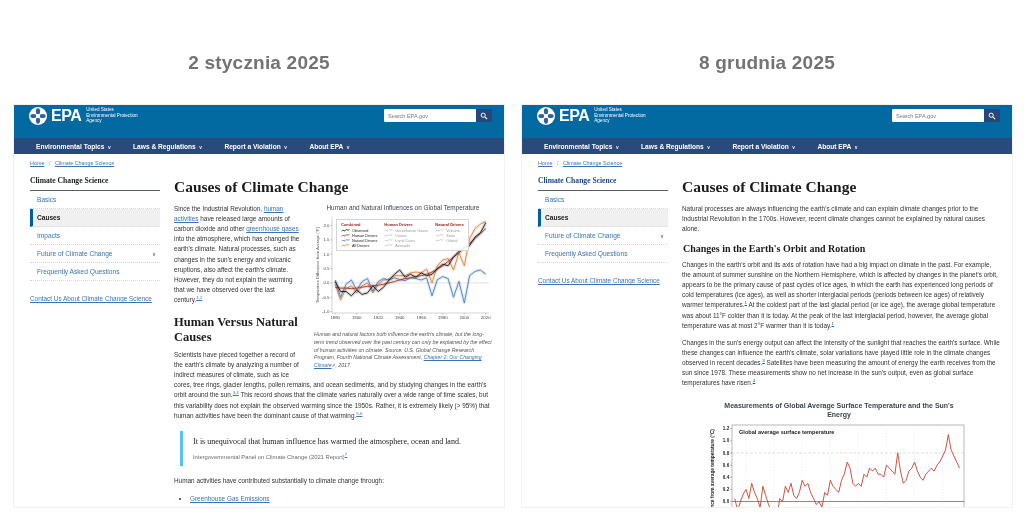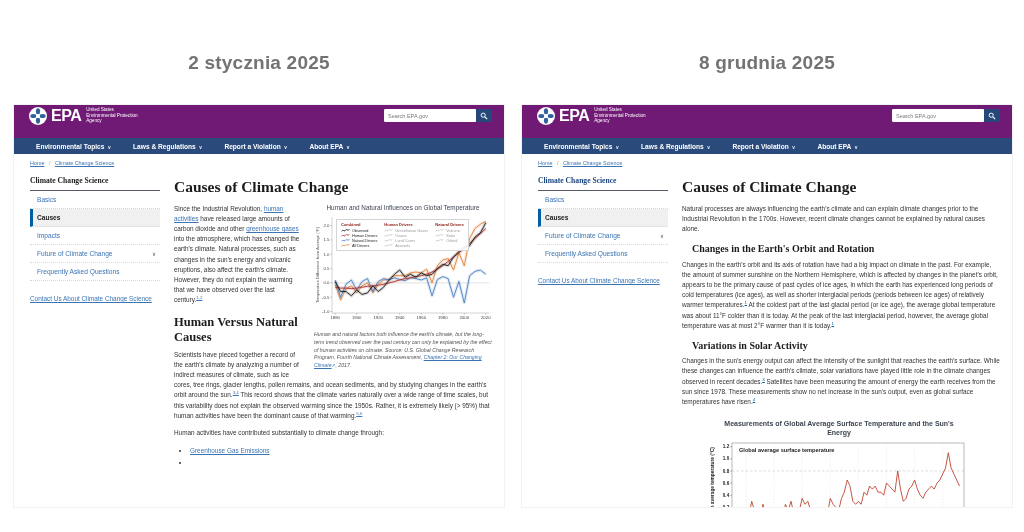--- a/index.html
+++ b/index.html
@@ -6,21 +6,21 @@
   html,body { background:#ffffff; }
   body { width:1024px; height:532px; position:relative; font-family:"Liberation Sans", sans-serif; overflow:hidden; }
 
   .shot-title { position:absolute; top:52px; width:490px; text-align:center; font-size:19px; font-weight:bold; color:#737373; letter-spacing:.2px; }
   #title-left { left:14px; } #title-right { left:522px; }
 
   .shot { position:absolute; top:105px; width:490px; height:402px; background:#fff; overflow:hidden; box-shadow:0 0 0 1px rgba(0,0,0,.05); }
   #shot-left { left:14px; } #shot-right { left:522px; }
 
   
-  .epa-header { height:33px; background:#701a75; display:flex; align-items:center; justify-content:space-between; padding:0 12px 12px 14px; }
+  .epa-header { height:33px; background:#0369a1; display:flex; align-items:center; justify-content:space-between; padding:0 12px 12px 14px; }
   .logo-block { display:flex; align-items:center; gap:3px; }
   .logo-epa { color:#fff; font-size:16px; font-weight:bold; letter-spacing:-.5px; font-family:"Liberation Sans", sans-serif; }
   .agency { color:#fff; font-size:4.6px; line-height:1.25; margin-left:2px; }
   .search { display:flex; align-items:center; }
   .search-input { width:92px; height:13px; border:1px solid #fff; background:#fff; font-size:5.5px; padding:0 3px; color:#333; border-radius:1px 0 0 1px; }
   .search-input::placeholder { color:#7a7a7a; }
   .search-btn { width:16px; height:13px; background:#26477a; border:1px solid #26477a; border-radius:0 2px 2px 0; display:flex; align-items:center; justify-content:center; cursor:pointer; }
 
   .epa-nav { height:16px; background:#2a4a7b; display:flex; align-items:center; gap:22px; padding:0 22px; }
   .nav-item { color:#fff; font-size:6.6px; font-weight:bold; cursor:pointer; white-space:nowrap; }
@@ -36,21 +36,21 @@
   .sb-title { font-family:"Liberation Serif", serif; font-weight:bold; font-size:7.6px; color:#1b1b1b; padding-bottom:5px; border-bottom:1px solid #565c65; }
   .sb-title.blue { color:#1a4480; }
   .sb-item { font-size:6.6px; color:#3b74b3; padding:5px 4px 5px 7px; border-bottom:1px dotted #d6d7d9; cursor:pointer; display:flex; justify-content:space-between; align-items:center; }
   .sb-item.sel { background:#f0f0f0; border-left:3px solid #005ea2; padding-left:4px; font-weight:bold; color:#1b1b1b; }
   .sb-item .chev { color:#555; font-size:5.5px; }
   .sb-contact { display:inline-block; margin-top:14px; font-size:6.4px; color:#3b74b3; text-decoration:underline; cursor:pointer; }
 
   main { flex:1; min-width:0; }
   h1 { font-family:"Liberation Serif", serif; font-size:15.5px; color:#1b1b1b; margin:2px 0 8px 0; }
   h2 { font-family:"Liberation Serif", serif; font-size:12.5px; color:#1b1b1b; margin:10px 0 6px 0; line-height:1.15; }
-  h2.small { font-size:10px; margin:9px 0 5px 10px; }
+  h2.small { font-size:10px; margin:9px 0 5px 1px; }
   p.body { font-size:6.4px; line-height:1.58; color:#333; margin-bottom:7px; }
   a.inline-lnk, sup a, .sup-lnk { color:#3b74b3; text-decoration:underline; cursor:pointer; }
   sup { font-size:4.4px; }
   .shot-right a.inline-lnk, .shot-right .sup-lnk { color:#005ea2; }
 
   
   .fig-left { float:right; width:178px; margin:0 0 6px 9px; }
   .fig-title { font-size:6.4px; color:#3d4551; text-align:center; margin-bottom:3px; }
   .fig-plot { position:relative; }
   .fig-caption { font-size:5.2px; font-style:italic; color:#555; line-height:1.5; margin-top:3px; }
@@ -279,20 +279,24 @@
       <p class="body">
         <span>Since the Industrial Revolution, </span><a class="inline-lnk">human activities</a><span> have released large amounts of carbon dioxide and other </span><a class="inline-lnk">greenhouse gases</a><span> into the atmosphere, which has changed the earth's climate. Natural processes, such as changes in the sun's energy and volcanic eruptions, also affect the earth's climate. However, they do not explain the warming that we have observed over the last century.</span><sup><span class="sup-lnk">1,2</span></sup>
       </p>
 
       <h2>Human Versus Natural Causes</h2>
 
       <p class="body">
         <span>Scientists have pieced together a record of the earth's climate by analyzing a number of indirect measures of climate, such as ice cores, tree rings, glacier lengths, pollen remains, and ocean sediments, and by studying changes in the earth's orbit around the sun.</span><sup><span class="sup-lnk">3,4</span></sup><span> This record shows that the climate varies naturally over a wide range of time scales, but this variability does not explain the observed warming since the 1950s. Rather, it is extremely likely (&gt; 95%) that human activities have been the dominant cause of that warming.</span><sup><span class="sup-lnk">5,6</span></sup>
       </p>
 
+      <blockquote>
+        <div class="quote-text">It is unequivocal that human influence has warmed the atmosphere, ocean and land.</div>
+        <div class="quote-attr"><span>Intergovernmental Panel on Climate Change (2021 Report)</span><sup><span class="sup-lnk">7</span></sup></div>
+      </blockquote>
 
       <p class="body">Human activities have contributed substantially to climate change through:</p>
       <ul class="links">
         <li><a>Greenhouse Gas Emissions</a></li>
         <li></li>
       </ul>
     </main>
   </div>
 </div>
 
@@ -360,21 +364,20 @@
     <main>
       <h1>Causes of Climate Change</h1>
 
       <p class="body">Natural processes are always influencing the earth's climate and can explain climate changes prior to the Industrial Revolution in the 1700s. However, recent climate changes cannot be explained by natural causes alone.</p>
 
       <h2 class="small">Changes in the Earth's Orbit and Rotation</h2>
       <p class="body">
         <span>Changes in the earth's orbit and its axis of rotation have had a big impact on climate in the past. For example, the amount of summer sunshine on the Northern Hemisphere, which is affected by changes in the planet's orbit, appears to be the primary cause of past cycles of ice ages, in which the earth has experienced long periods of cold temperatures (ice ages), as well as shorter interglacial periods (periods between ice ages) of relatively warmer temperatures.</span><sup><span class="sup-lnk">1</span></sup><span> At the coldest part of the last glacial period (or ice age), the average global temperature was about 11°F colder than it is today. At the peak of the last interglacial period, however, the average global temperature was at most 2°F warmer than it is today.</span><sup><span class="sup-lnk">1</span></sup>
       </p>
 
-      <h2 class="small">Variations in Solar Activity</h2>
       <p class="body">
         <span>Changes in the sun's energy output can affect the intensity of the sunlight that reaches the earth's surface. While these changes can influence the earth's climate, solar variations have played little role in the climate changes observed in recent decades.</span><sup><span class="sup-lnk">3</span></sup><span> Satellites have been measuring the amount of energy the earth receives from the sun since 1978. These measurements show no net increase in the sun's output, even as global surface temperatures have risen.</span><sup><span class="sup-lnk">4</span></sup>
       </p>
 
       <figure class="fig-right">
         <div class="fig-title" style="text-align:center;">Measurements of Global Average Surface Temperature and the Sun's Energy</div>
         <svg id="chart2" width="262" height="118" viewBox="0 0 262 118">
             <rect x="24" y="4" width="232" height="102" fill="#fff" stroke="#9a9a9a" stroke-width="0.7"></rect>
             <line x1="38.04358353510898" y1="4" x2="38.04358353510898" y2="106" stroke="#cccccc" stroke-width="0.5" stroke-dasharray="0.8,2"></line>
             <line x1="66.13075060532692" y1="4" x2="66.13075060532692" y2="106" stroke="#cccccc" stroke-width="0.5" stroke-dasharray="0.8,2"></line>

